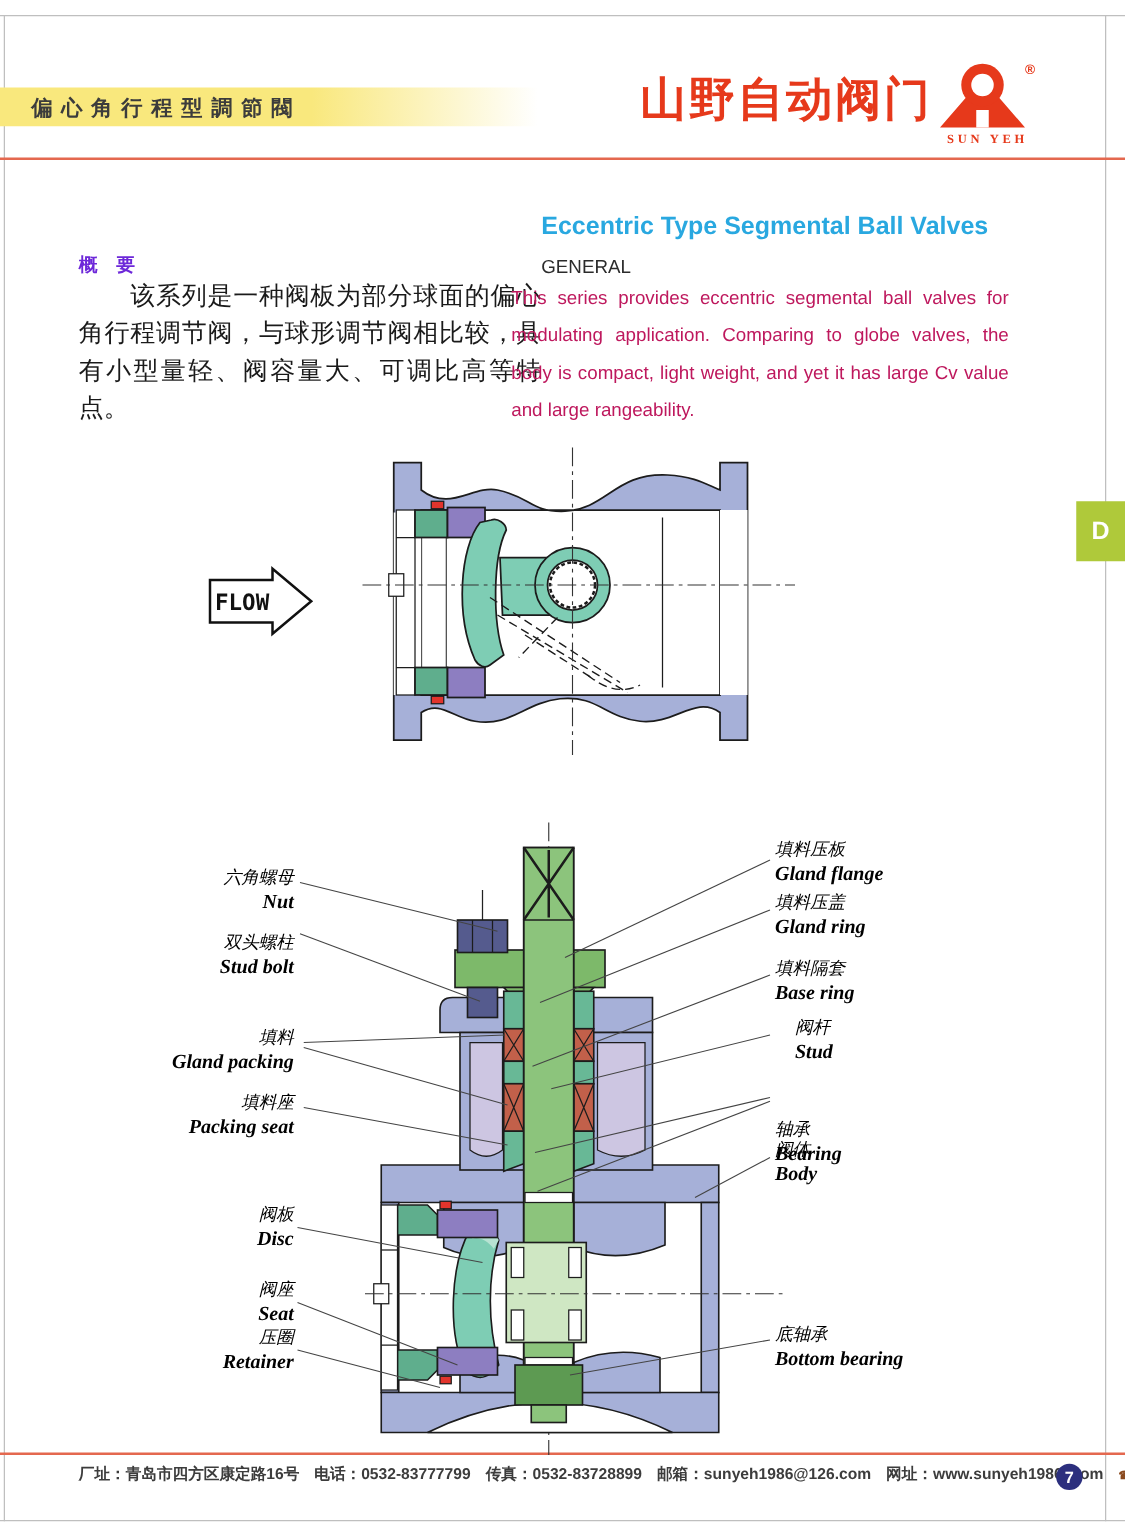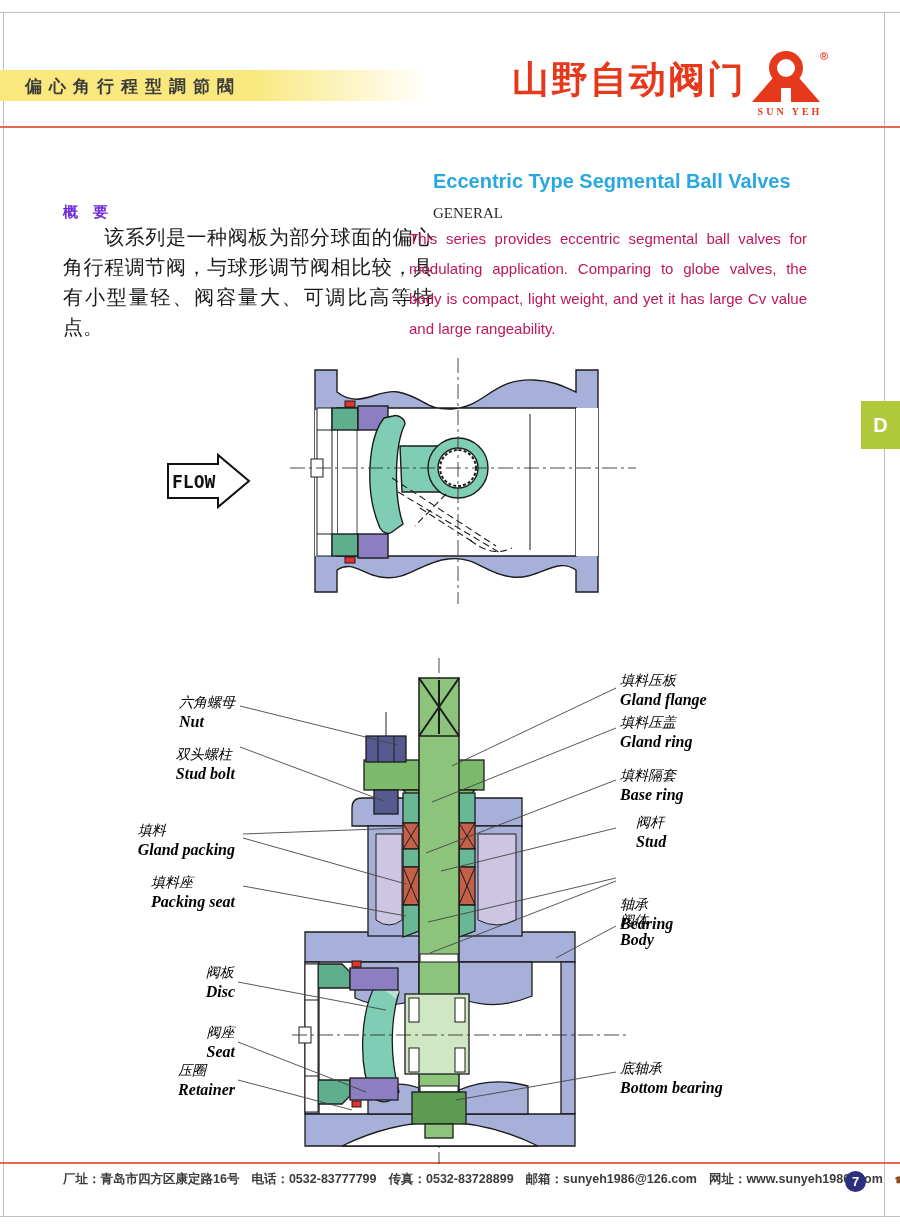--- a/index.html
+++ b/index.html
@@ -14,31 +14,31 @@
     background:linear-gradient(to right,#f9e87d 0%,#f9e87d 58%,rgba(249,232,125,0) 100%);}
   .topic{position:absolute;left:25px;top:75px;font-size:17px;font-weight:bold;color:#3c3c3c;letter-spacing:7px;}
   .brand-zh{position:absolute;left:512px;top:55px;font-size:37px;font-weight:bold;color:#e6391b;letter-spacing:2px;}
   .brand-en{position:absolute;left:748px;top:106px;width:84px;text-align:center;font-family:"Liberation Serif",serif;
     font-size:10px;font-weight:bold;color:#e6391b;letter-spacing:3px;}
   .rmark{position:absolute;left:820px;top:50px;font-size:11px;color:#e6391b;font-weight:bold;}
   
   .title-blue{position:absolute;font-weight:bold;color:#29a8e0;white-space:nowrap;}
   .h-zh{position:absolute;left:63px;top:203px;font-size:15px;font-weight:bold;color:#6d28d9;}
   .p-zh{position:absolute;left:63px;top:222px;width:370px;font-size:20px;line-height:30px;text-align:justify;color:#1a1a1a;}
-  .h-en{position:absolute;left:433px;top:205px;font-size:15px;color:#2b2b2b;font-family:Liberation Serif, serif;}
+  .h-en{position:absolute;left:433px;top:205px;font-size:15px;color:#2b2b2b;}
   .p-en{position:absolute;left:409px;top:224px;width:398px;font-size:15px;line-height:30px;text-align:justify;color:#be185d;}
   
   svg text{font-family:"DejaVu Sans Mono",monospace;}
   .cl{stroke:#333;stroke-width:0.9;stroke-dasharray:15 4 3 4;fill:none;}
   .leader path{stroke:#444;stroke-width:0.9;fill:none;}
   
   .part-label{position:absolute;font-family:"Liberation Serif","DejaVu Serif",serif;color:#000000;line-height:1.25;font-style:italic;}
   .part-label .zh{font-size:14px;}
   .part-label .en{font-size:16px;font-weight:bold;}
-  .pl-left{right:665px;text-align:left;}
+  .pl-left{right:665px;text-align:right;}
   .pl-right{left:620px;text-align:left;}
   
   .tab-d{position:absolute;left:861px;top:401px;width:39px;height:48px;background:#afc93a;color:#fff;
     display:flex;align-items:center;justify-content:center;font-size:20px;font-weight:bold;}
   .footer{position:absolute;left:63px;top:1171px;font-size:12.5px;font-weight:bold;color:#3c3c3c;white-space:nowrap;}
   .footer span{margin-right:12px;}
   .glyphs{color:#8a4a1e;font-size:9px;margin-right:0 !important;}
   .page-badge{position:absolute;left:845px;top:1171px;width:21px;height:21px;border-radius:50%;
     background:#2c2f7e;color:#fff;font-size:13px;font-weight:bold;display:flex;align-items:center;justify-content:center;}
 </style>

